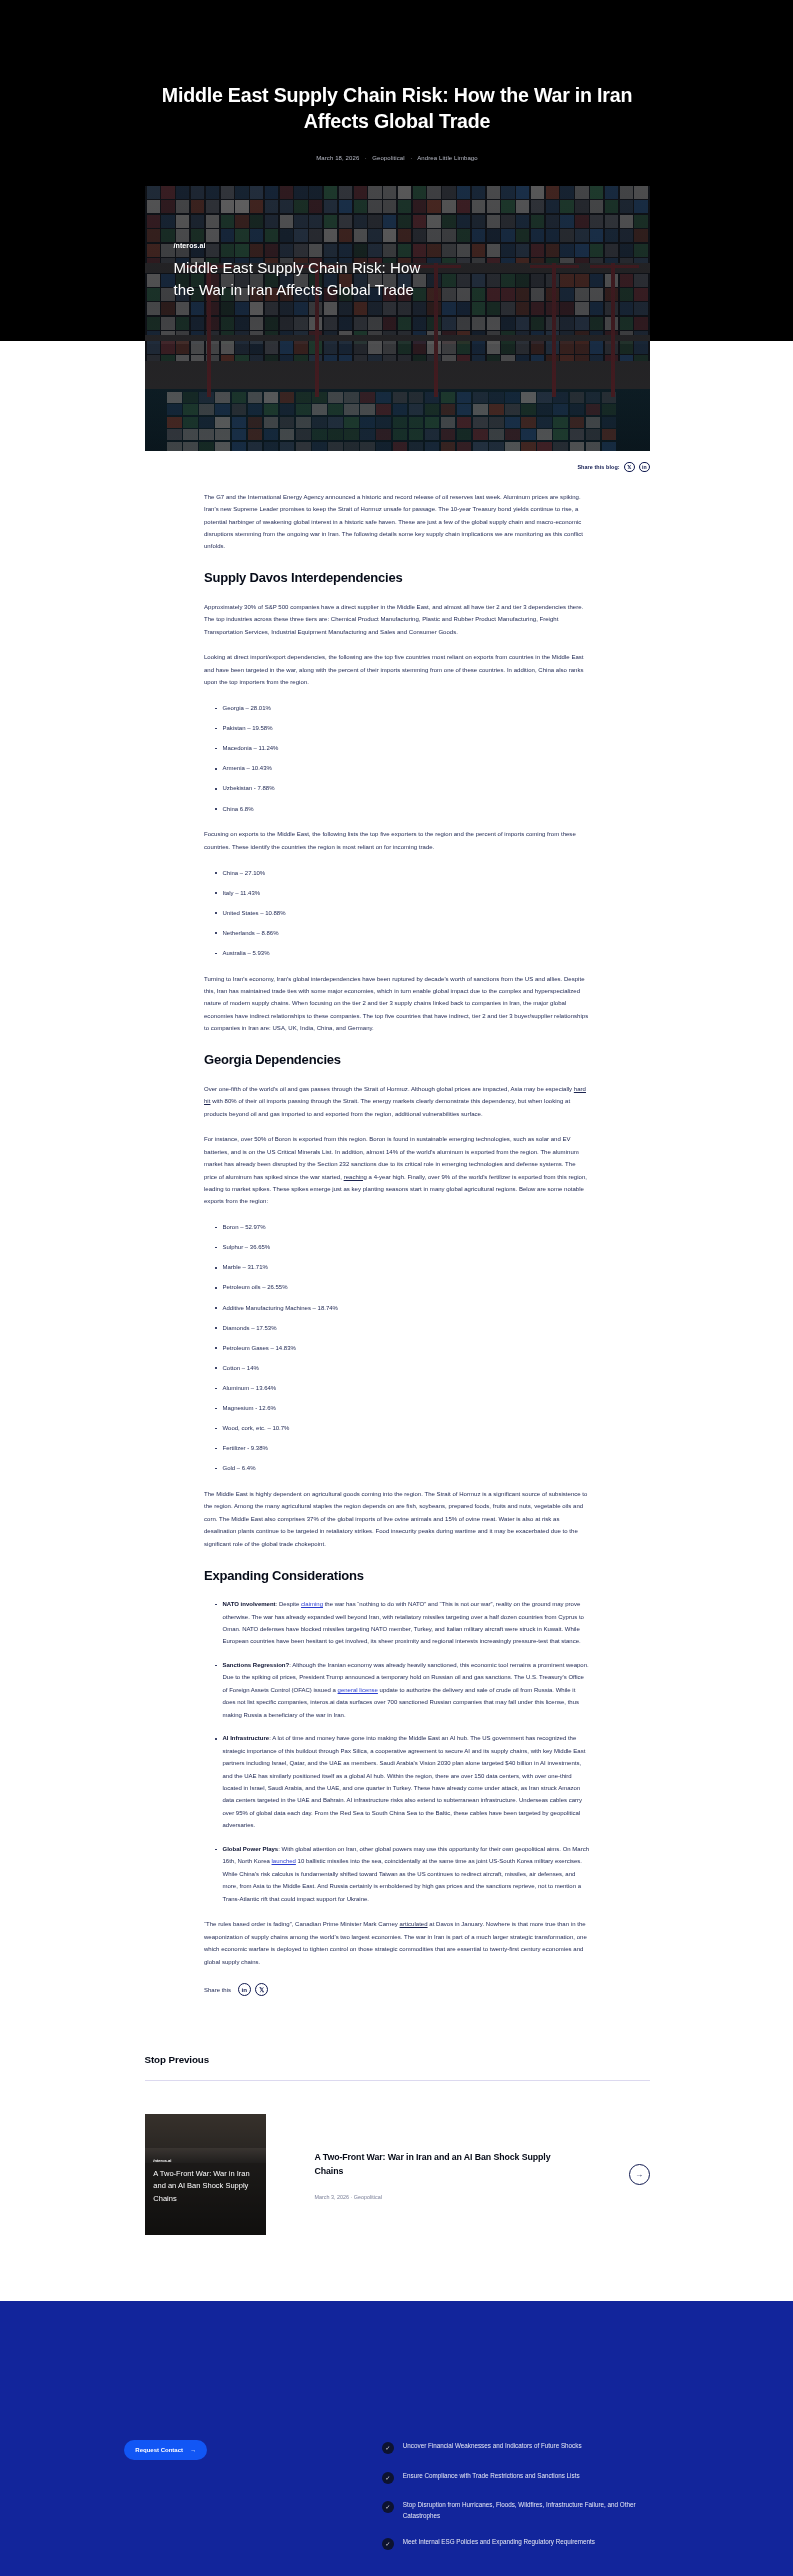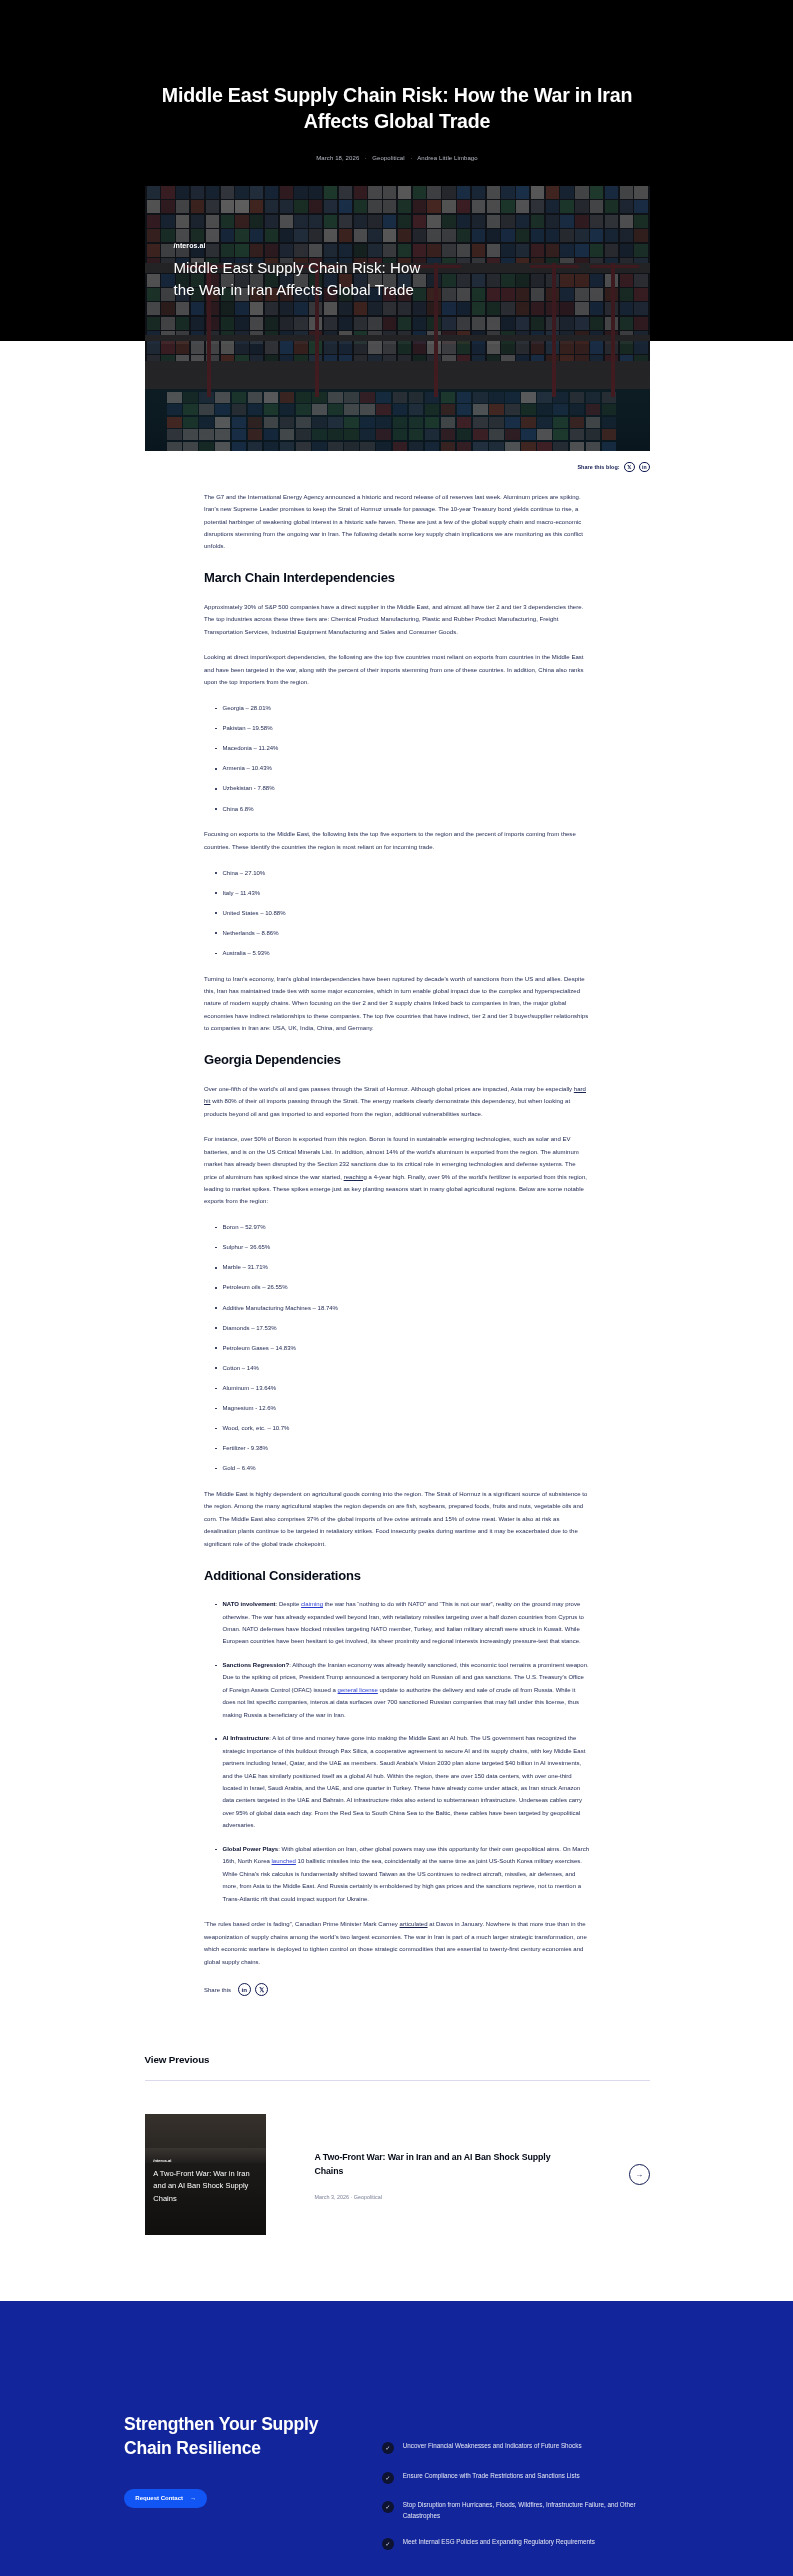--- a/index.html
+++ b/index.html
@@ -869,21 +869,21 @@
 <div class="share-top">
   <span class="share-top-label">Share this blog:</span>
   <span class="circle-icon">𝕏</span>
   <span class="circle-icon">in</span>
 </div>
 
 <article class="article">
 
   <p>The G7 and the International Energy Agency announced a historic and record release of oil reserves last week. Aluminum prices are spiking. Iran's new Supreme Leader promises to keep the Strait of Hormuz unsafe for passage. The 10-year Treasury bond yields continue to rise, a potential harbinger of weakening global interest in a historic safe haven. These are just a few of the global supply chain and macro-economic disruptions stemming from the ongoing war in Iran. The following details some key supply chain implications we are monitoring as this conflict unfolds.</p>
 
-  <h2>March Chain Interdependencies</h2>
+  <h2>Supply Davos Interdependencies</h2>
 
   <p>Approximately 30% of S&amp;P 500 companies have a direct supplier in the Middle East, and almost all have tier 2 and tier 3 dependencies there. The top industries across these three tiers are: Chemical Product Manufacturing, Plastic and Rubber Product Manufacturing, Freight Transportation Services, Industrial Equipment Manufacturing and Sales and Consumer Goods.</p>
   <p>Looking at direct import/export dependencies, the following are the top five countries most reliant on exports from countries in the Middle East and have been targeted in the war, along with the percent of their imports stemming from one of these countries. In addition, China also ranks upon the top importers from the region.</p>
 
   <ul id="list-importers">
       <li>Georgia – 28.01%</li>
       <li>Pakistan – 19.58%</li>
       <li>Macedonia – 11.24%</li>
       <li>Armenia – 10.43%</li>
       <li>Uzbekistan - 7.88%</li>
@@ -923,42 +923,42 @@
       <li>Cotton – 14%</li>
       <li>Aluminum – 13.64%</li>
       <li>Magnesium - 12.6%</li>
       <li>Wood, cork, etc. – 10.7%</li>
       <li>Fertilizer - 9.38%</li>
       <li>Gold – 6.4%</li>
     </ul>
 
   <p>The Middle East is highly dependent on agricultural goods coming into the region. The Strait of Hormuz is a significant source of subsistence to the region. Among the many agricultural staples the region depends on are fish, soybeans, prepared foods, fruits and nuts, vegetable oils and corn. The Middle East also comprises 37% of the global imports of live ovine animals and 15% of ovine meat. Water is also at risk as desalination plants continue to be targeted in retaliatory strikes. Food insecurity peaks during wartime and it may be exacerbated due to the significant role of the global trade chokepoint.</p>
 
-  <h2>Additional Considerations</h2>
+  <h2>Expanding Considerations</h2>
 
   <ul id="list-considerations">
       <li class="para-item"><b>NATO involvement</b>: Despite <a href="#">claiming</a> the war has “nothing to do with NATO” and “This is not our war”, reality on the ground may prove otherwise. The war has already expanded well beyond Iran, with retaliatory missiles targeting over a half dozen countries from Cyprus to Oman. NATO defenses have blocked missiles targeting NATO member, Turkey, and Italian military aircraft were struck in Kuwait. While European countries have been hesitant to get involved, its sheer proximity and regional interests increasingly pressure-test that stance.</li>
       <li class="para-item"><b>Sanctions Regression?</b>: Although the Iranian economy was already heavily sanctioned, this economic tool remains a prominent weapon. Due to the spiking oil prices, President Trump announced a temporary hold on Russian oil and gas sanctions. The U.S. Treasury's Office of Foreign Assets Control (OFAC) issued a <a href="#">general license</a> update to authorize the delivery and sale of crude oil from Russia. While it does not list specific companies, interos.ai data surfaces over 700 sanctioned Russian companies that may fall under this license, thus making Russia a beneficiary of the war in Iran.</li>
       <li class="para-item"><b>AI Infrastructure</b>: A lot of time and money have gone into making the Middle East an AI hub. The US government has recognized the strategic importance of this buildout through Pax Silica, a cooperative agreement to secure AI and its supply chains, with key Middle East partners including Israel, Qatar, and the UAE as members. Saudi Arabia's Vision 2030 plan alone targeted $40 billion in AI investments, and the UAE has similarly positioned itself as a global AI hub. Within the region, there are over 150 data centers, with over one-third located in Israel, Saudi Arabia, and the UAE, and one quarter in Turkey. These have already come under attack, as Iran struck Amazon data centers targeted in the UAE and Bahrain. AI infrastructure risks also extend to subterranean infrastructure. Underseas cables carry over 95% of global data each day. From the Red Sea to South China Sea to the Baltic, these cables have been targeted by geopolitical adversaries.</li>
       <li class="para-item"><b>Global Power Plays</b>: With global attention on Iran, other global powers may use this opportunity for their own geopolitical aims. On March 16th, North Korea <a href="#">launched</a> 10 ballistic missiles into the sea, coincidentally at the same time as joint US-South Korea military exercises. While China's risk calculus is fundamentally shifted toward Taiwan as the US continues to redirect aircraft, missiles, air defenses, and more, from Asia to the Middle East. And Russia certainly is emboldened by high gas prices and the sanctions reprieve, not to mention a Trans-Atlantic rift that could impact support for Ukraine.</li>
     </ul>
 
   <p>
     <span>“The rules based order is fading”, Canadian Prime Minister Mark Carney </span><a class="plain" href="#">articulated</a><span> at Davos in January. Nowhere is that more true than in the weaponization of supply chains among the world's two largest economies. The war in Iran is part of a much larger strategic transformation, one which economic warfare is deployed to tighten control on those strategic commodities that are essential to twenty-first century economies and global supply chains.</span>
   </p>
 
   <div class="share-bottom">
     <span class="share-label">Share this</span>
     <span class="circle-icon lg">in</span>
     <span class="circle-icon lg">𝕏</span>
   </div>
 </article>
 
 <section class="prev-section">
-  <div class="prev-title">View Previous</div>
+  <div class="prev-title">Stop Previous</div>
   <div class="prev-rule"></div>
   <div class="prev-row">
     <div class="prev-thumb">
       <div class="thumb-sky"></div>
       <div class="thumb-city"></div>
       <div class="thumb-yard"></div>
       <div class="thumb-scrim"></div>
       <div class="thumb-logo"><i>i</i><span>nteros.ai</span></div>
       <div class="thumb-head">A Two-Front War: War in Iran and an AI Ban Shock Supply Chains</div>
     </div>
@@ -967,21 +967,20 @@
       <div class="prev-meta">March 3, 2026 · Geopolitical</div>
     </div>
     <div class="prev-arrow">→</div>
   </div>
 </section>
 
 <section class="cta">
   <div class="cta-dots"></div>
   <div class="cta-inner">
     <div class="cta-left">
-      <h2>Strengthen Your Supply Chain Resilience</h2>
       <button class="cta-btn">
         <span>Request Contact</span>
         <span>→</span>
       </button>
     </div>
     <div class="cta-right">
       <ul class="cta-list" id="cta-list">
           <li>
             <span class="check">✓</span>
             <span class="txt">Uncover Financial Weaknesses and Indicators of Future Shocks</span>

